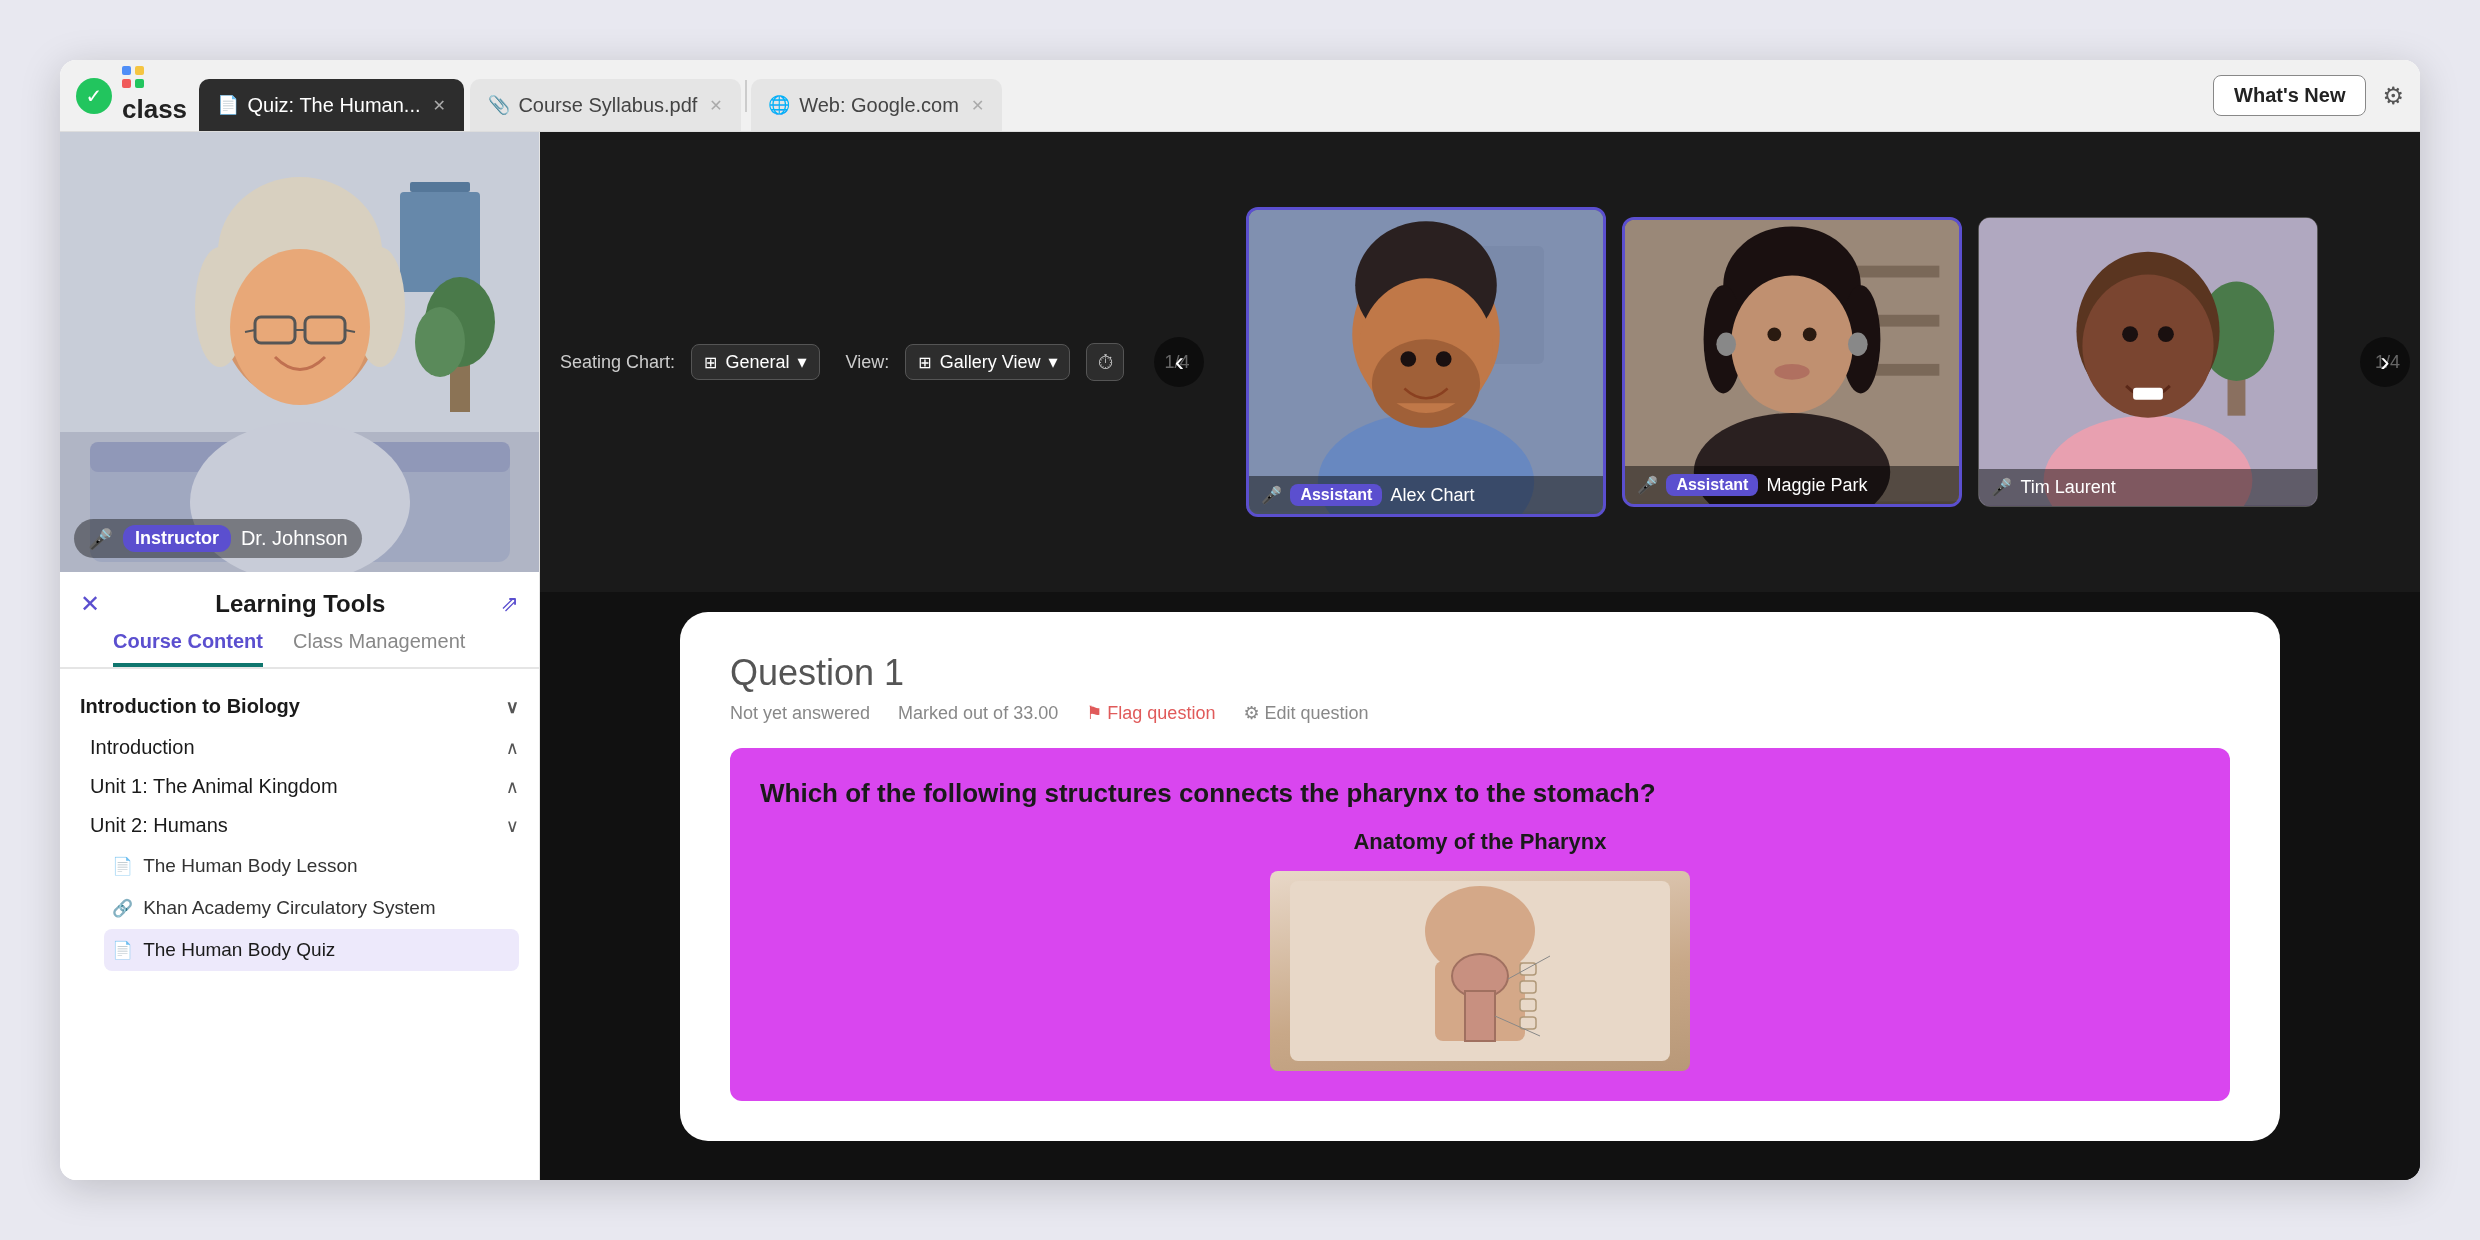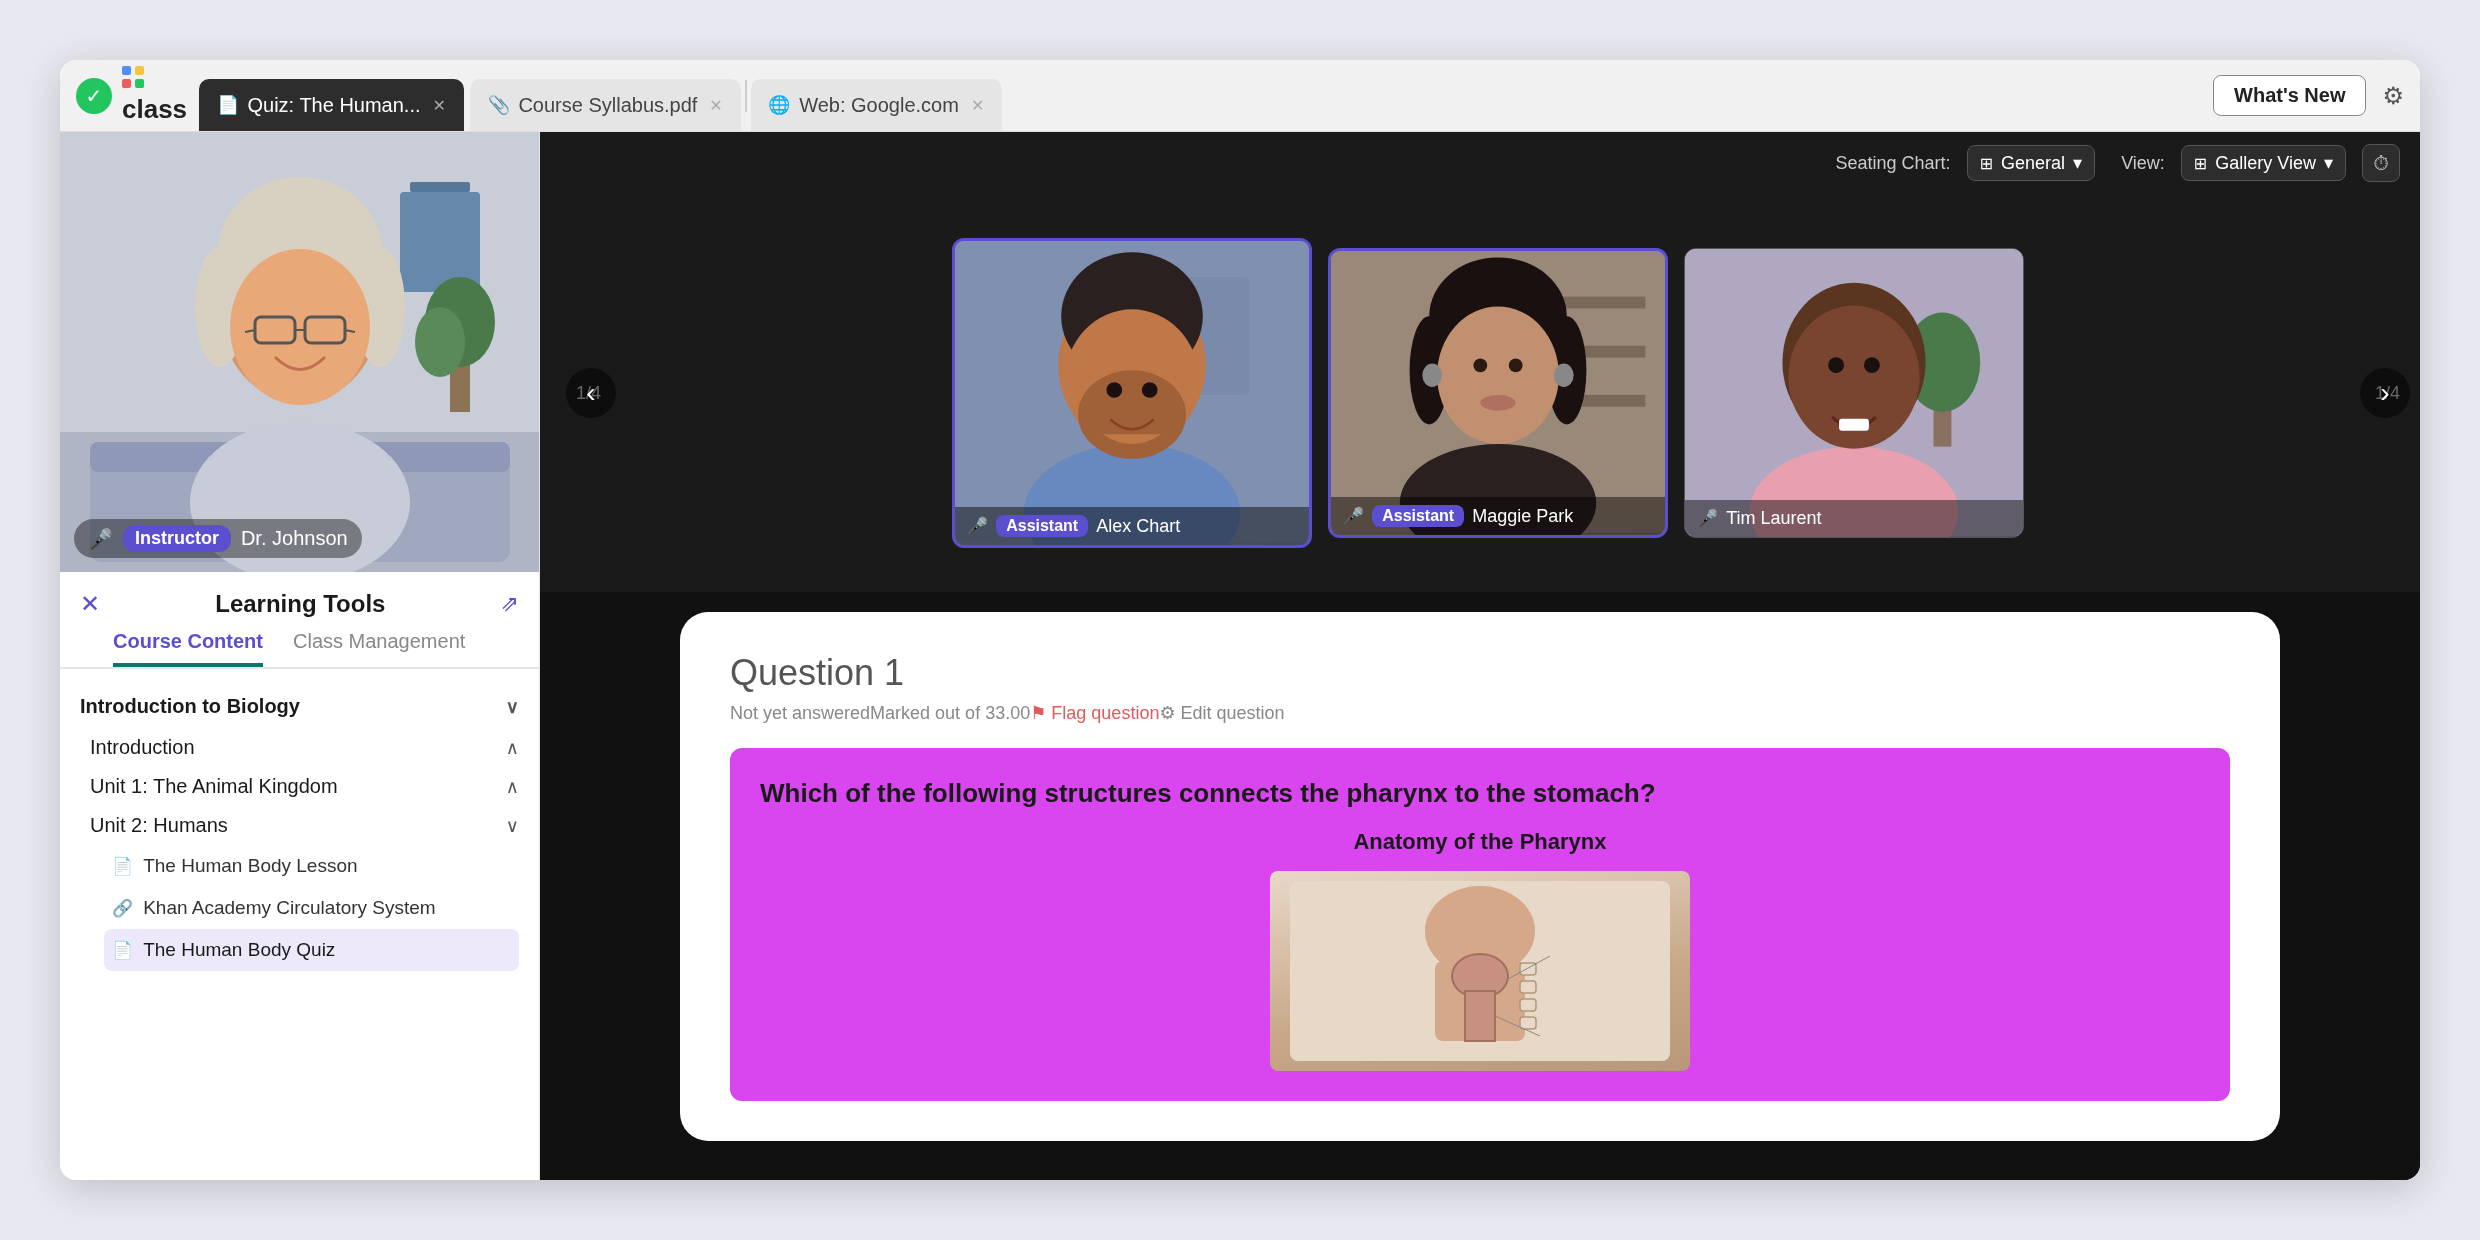--- a/index.html
+++ b/index.html
@@ -256,22 +256,21 @@
       flex-direction: column;
       background: #1a1a1a;
       overflow: hidden;
     }
     
     .video-gallery {
       background: #1a1a1a;
       height: 460px;
       flex-shrink: 0;
       display: flex;
-      flex-direction: column;
-      padding-left: 16px;
+      flex-direction: row;
     }
     .gallery-top-bar {
       display: flex;
       align-items: center;
       justify-content: flex-end;
       padding: 12px 20px;
       gap: 16px;
     }
     .seating-label { color: #ccc; font-size: 18px; }
     .seating-dropdown {
@@ -399,21 +398,21 @@
     .quiz-card {
       background: #fff;
       border-radius: 28px;
       width: 100%;
       max-width: 1600px;
       padding: 40px 50px;
       min-height: 360px;
     }
     .quiz-q-number { font-size: 36px; font-weight: 300; color: #555; margin-bottom: 8px; }
     .quiz-meta {
-      display: flex; align-items: center; 
+      display: flex; align-items: center; gap: 28px;
       font-size: 18px;
       color: #888;
       margin-bottom: 24px;
     }
     .quiz-flag { color: #e05a5a; cursor: pointer; font-size: 18px; display: flex; align-items: center; gap: 5px; }
     .quiz-edit { color: #888; cursor: pointer; font-size: 18px; display: flex; align-items: center; gap: 5px; }
     .quiz-question-box {
       background: #d946ef;
       border-radius: 12px;
       padding: 30px;

